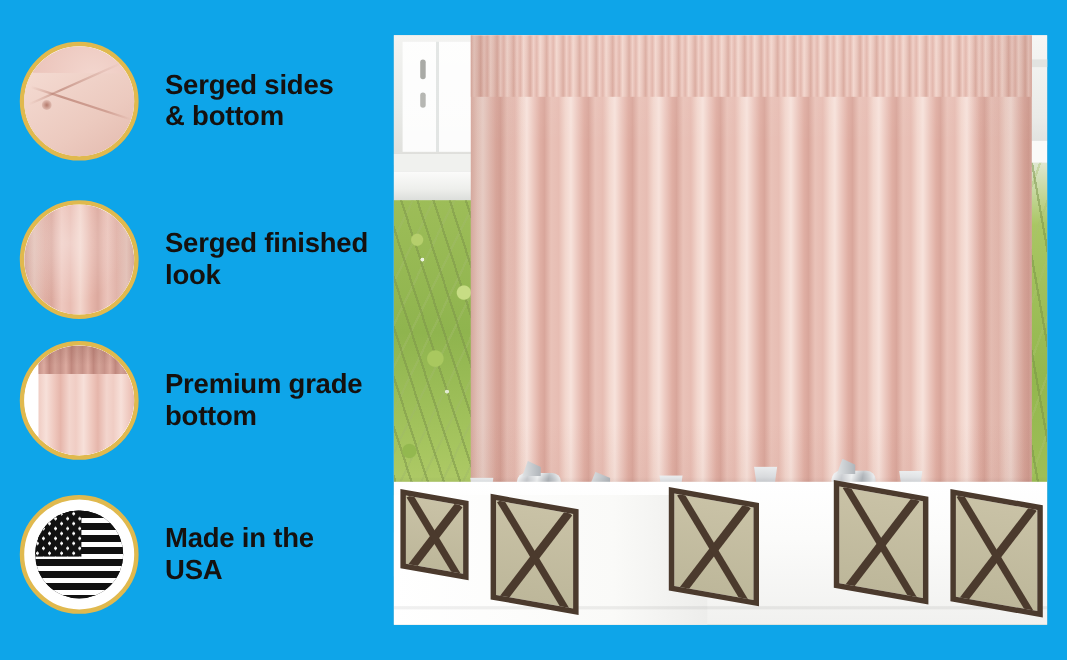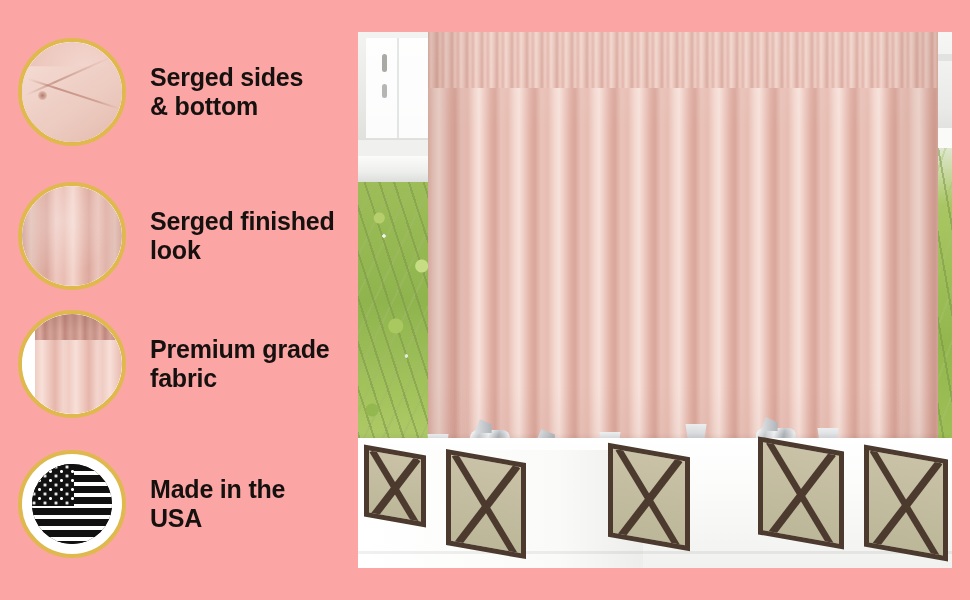--- a/index.html
+++ b/index.html
@@ -11,21 +11,21 @@
     height: 600px;
     background: #f2f2f0;
     font-family: "Liberation Sans", sans-serif;
     overflow: hidden;
     position: relative;
   }
 
   #page {
     position: absolute;
     inset: 0;
-    background: #fca5a5;
+    background: #0ea5e9;
   }
 
   
   #features {
     position: absolute;
     left: 0;
     top: 0;
     width: 350px;
     height: 600px;
   }
@@ -525,21 +525,21 @@
     <div class="feature-row r3">
       <div class="badge">
         <div class="badge-inner">
           <div class="b3-bg"></div>
           <div class="b3-panel"></div>
           <div class="b3-header"></div>
           <div class="b3-headershade"></div>
         </div>
       </div>
       <div class="feature-text">Premium grade
-fabric</div>
+bottom</div>
     </div>
 
     <div class="feature-row r4">
       <div class="badge">
         <div class="flag-ring"></div>
         <div class="flag-disc">
           <div class="flag-stripes"></div>
           <div class="flag-canton"></div>
           <div class="flag-stars"></div>
         </div>

